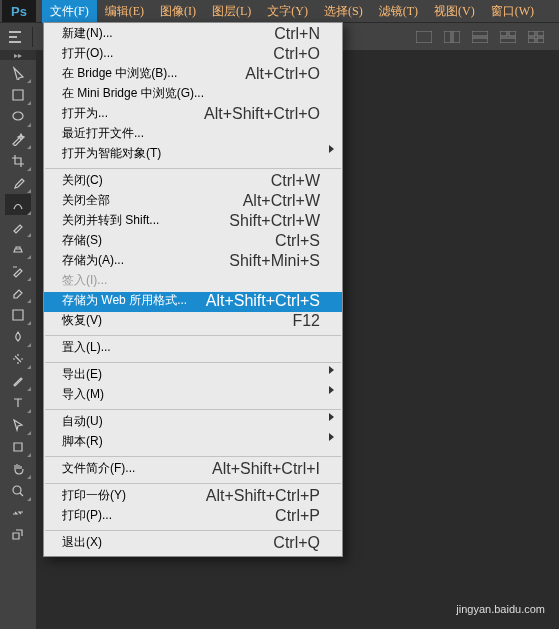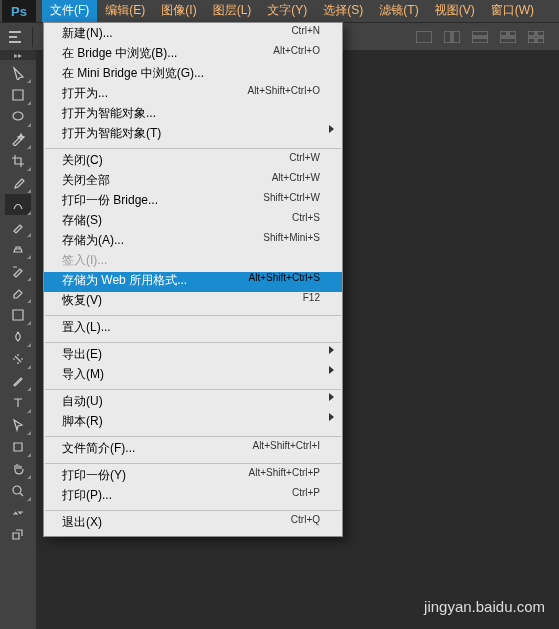--- a/index.html
+++ b/index.html
@@ -1,54 +1,54 @@
 <!DOCTYPE html>
 <html><head>
 <meta charset="utf-8">
 <style>
 html,body{margin:0;padding:0;width:559px;height:629px;background:#424242;font-family:"Microsoft YaHei",Arial,sans-serif;font-size:12px;color:#d8d8d8;overflow:hidden;position:relative}
-.menubar{background:#424242;height:22px;display:flex;align-items:flex-end;padding-left:2px;border-bottom:1px solid #2a2a2a}
+.menubar{background:#424242;height:22px;display:flex;align-items:flex-start;padding-left:2px;border-bottom:1px solid #2a2a2a}
 .ps-logo{width:34px;height:22px;background:#1a1a1a;color:#4fa8d6;font-weight:bold;font-size:13px;display:flex;align-items:center;justify-content:center;margin-right:6px}
 .menu-item{padding:3px 8px;cursor:default;color:#fdba74}
 .menu-item.active{background:#1b8bd0;color:#fff}
 .toolbar-row{height:28px;background:#424242;border-bottom:1px solid #2a2a2a;display:flex;align-items:center;padding-left:4px;gap:4px}
 .tb-btn{width:22px;height:22px;display:flex;align-items:center;justify-content:center;color:#bbb}
 .divider-v{width:1px;height:20px;background:#2a2a2a;margin:0 2px}
 .left-tools{position:absolute;left:0;top:50px;width:36px;background:#424242;border-right:1px solid #2a2a2a;display:flex;flex-direction:column;align-items:center;padding-top:2px;gap:1px}
 .tool{width:26px;height:21px;display:flex;align-items:center;justify-content:center;color:#c8c8c8;position:relative}
 .tool.selected{background:#2a2a2a}
 .tool .tri{position:absolute;right:0;bottom:0;width:0;height:0;border-right:4px solid #888;border-top:4px solid transparent}
 .tab-strip{position:absolute;left:0;top:50px;height:10px;background:#323232;width:36px;display:flex;justify-content:center;align-items:center;font-size:8px;color:#aaa}
 .left-tools{top:60px}
 .canvas-bg{position:absolute;left:36px;top:50px;right:0;bottom:0;background:#2b2b2b}
 .dropdown{position:absolute;left:43px;top:22px;width:298px;background:#eaeaea;border:1px solid #8c8c8c;box-shadow:4px 4px 10px rgba(0,0,0,.5);color:#000;font-size:12px;padding:2px 0}
 .dd-item{height:20px;display:flex;align-items:flex-start;padding:0 22px 0 18px;position:relative;white-space:nowrap}
 .dd-item .lbl{flex:1}
-.dd-item .sc{color:#333;font-size:10px}
+.dd-item .sc{color:#333;font-size:16px}
 .dd-item.hl{background:#1b8bd0;color:#fff}
-.dd-item.hl .sc{color:#000000}
+.dd-item.hl .sc{color:#ffffff}
 .dd-item.disabled{color:#9a9a9a}
 .dd-item .arrow{position:absolute;right:8px;width:0;height:0;border-left:5px solid #333;border-top:4px solid transparent;border-bottom:4px solid transparent}
 .dd-sep{height:1px;background:#c2c2c2;margin:3px 1px}
 .watermark{position:absolute;right:14px;bottom:14px;color:#fff;text-align:right}
 .watermark .big{font-size:22px;font-weight:bold;letter-spacing:1px}
 .watermark .big .red{color:#d93a34}
 .watermark .big .cn{font-size:18px;font-weight:normal;margin-left:4px}
-.watermark .url{font-size:15px;color:#ddd;margin-top:2px}
+.watermark .url{font-size:11px;color:#ddd;margin-top:2px}
 .paw{display:inline-block;width:18px;text-align:center}
 .icon-row{display:flex;align-items:center;gap:6px;margin-left:auto;margin-right:12px}
 .icon-row .ic{width:22px;height:16px;color:#999;display:flex;align-items:center;justify-content:center}
 svg{display:block}
 </style>
 </head>
 <body>
 
 <div class="menubar">
   <div class="ps-logo">Ps</div>
-  <div id="menus" style="display: flex;">
+  <div id="menus" style="display: flex; font-family: Liberation Serif, serif;">
       <div class="menu-item active">文件(F)</div>
       <div class="menu-item">编辑(E)</div>
       <div class="menu-item">图像(I)</div>
       <div class="menu-item">图层(L)</div>
       <div class="menu-item">文字(Y)</div>
       <div class="menu-item">选择(S)</div>
       <div class="menu-item">滤镜(T)</div>
       <div class="menu-item">视图(V)</div>
       <div class="menu-item">窗口(W)</div>
     </div>
@@ -238,48 +238,52 @@
       </svg>
     </div>
   </div>
 
 <div class="dropdown" id="dropdown">
     <div class="dd-item">
       <span class="lbl">新建(N)...</span>
       <span class="sc">Ctrl+N</span>
     </div>
     <div class="dd-item">
+      <span class="lbl">打开(O)...</span>
+      <span class="sc">Ctrl+O</span>
+    </div>
+    <div class="dd-item">
       <span class="lbl">在 Bridge 中浏览(B)...</span>
       <span class="sc">Alt+Ctrl+O</span>
     </div>
     <div class="dd-item">
       <span class="lbl">在 Mini Bridge 中浏览(G)...</span>
     </div>
     <div class="dd-item">
       <span class="lbl">打开为...</span>
       <span class="sc">Alt+Shift+Ctrl+O</span>
     </div>
     <div class="dd-item">
-      <span class="lbl">打开为智能对象...</span>
+      <span class="lbl">最近打开文件...</span>
     </div>
     <div class="dd-item">
       <span class="lbl">打开为智能对象(T)</span>
       <span class="arrow"></span>
     </div>
     <div class="dd-sep"></div>
     <div class="dd-item">
       <span class="lbl">关闭(C)</span>
       <span class="sc">Ctrl+W</span>
     </div>
     <div class="dd-item">
       <span class="lbl">关闭全部</span>
       <span class="sc">Alt+Ctrl+W</span>
     </div>
     <div class="dd-item">
-      <span class="lbl">打印一份 Bridge...</span>
+      <span class="lbl">关闭并转到 Shift...</span>
       <span class="sc">Shift+Ctrl+W</span>
     </div>
     <div class="dd-item">
       <span class="lbl">存储(S)</span>
       <span class="sc">Ctrl+S</span>
     </div>
     <div class="dd-item">
       <span class="lbl">存储为(A)...</span>
       <span class="sc">Shift+Mini+S</span>
     </div>

